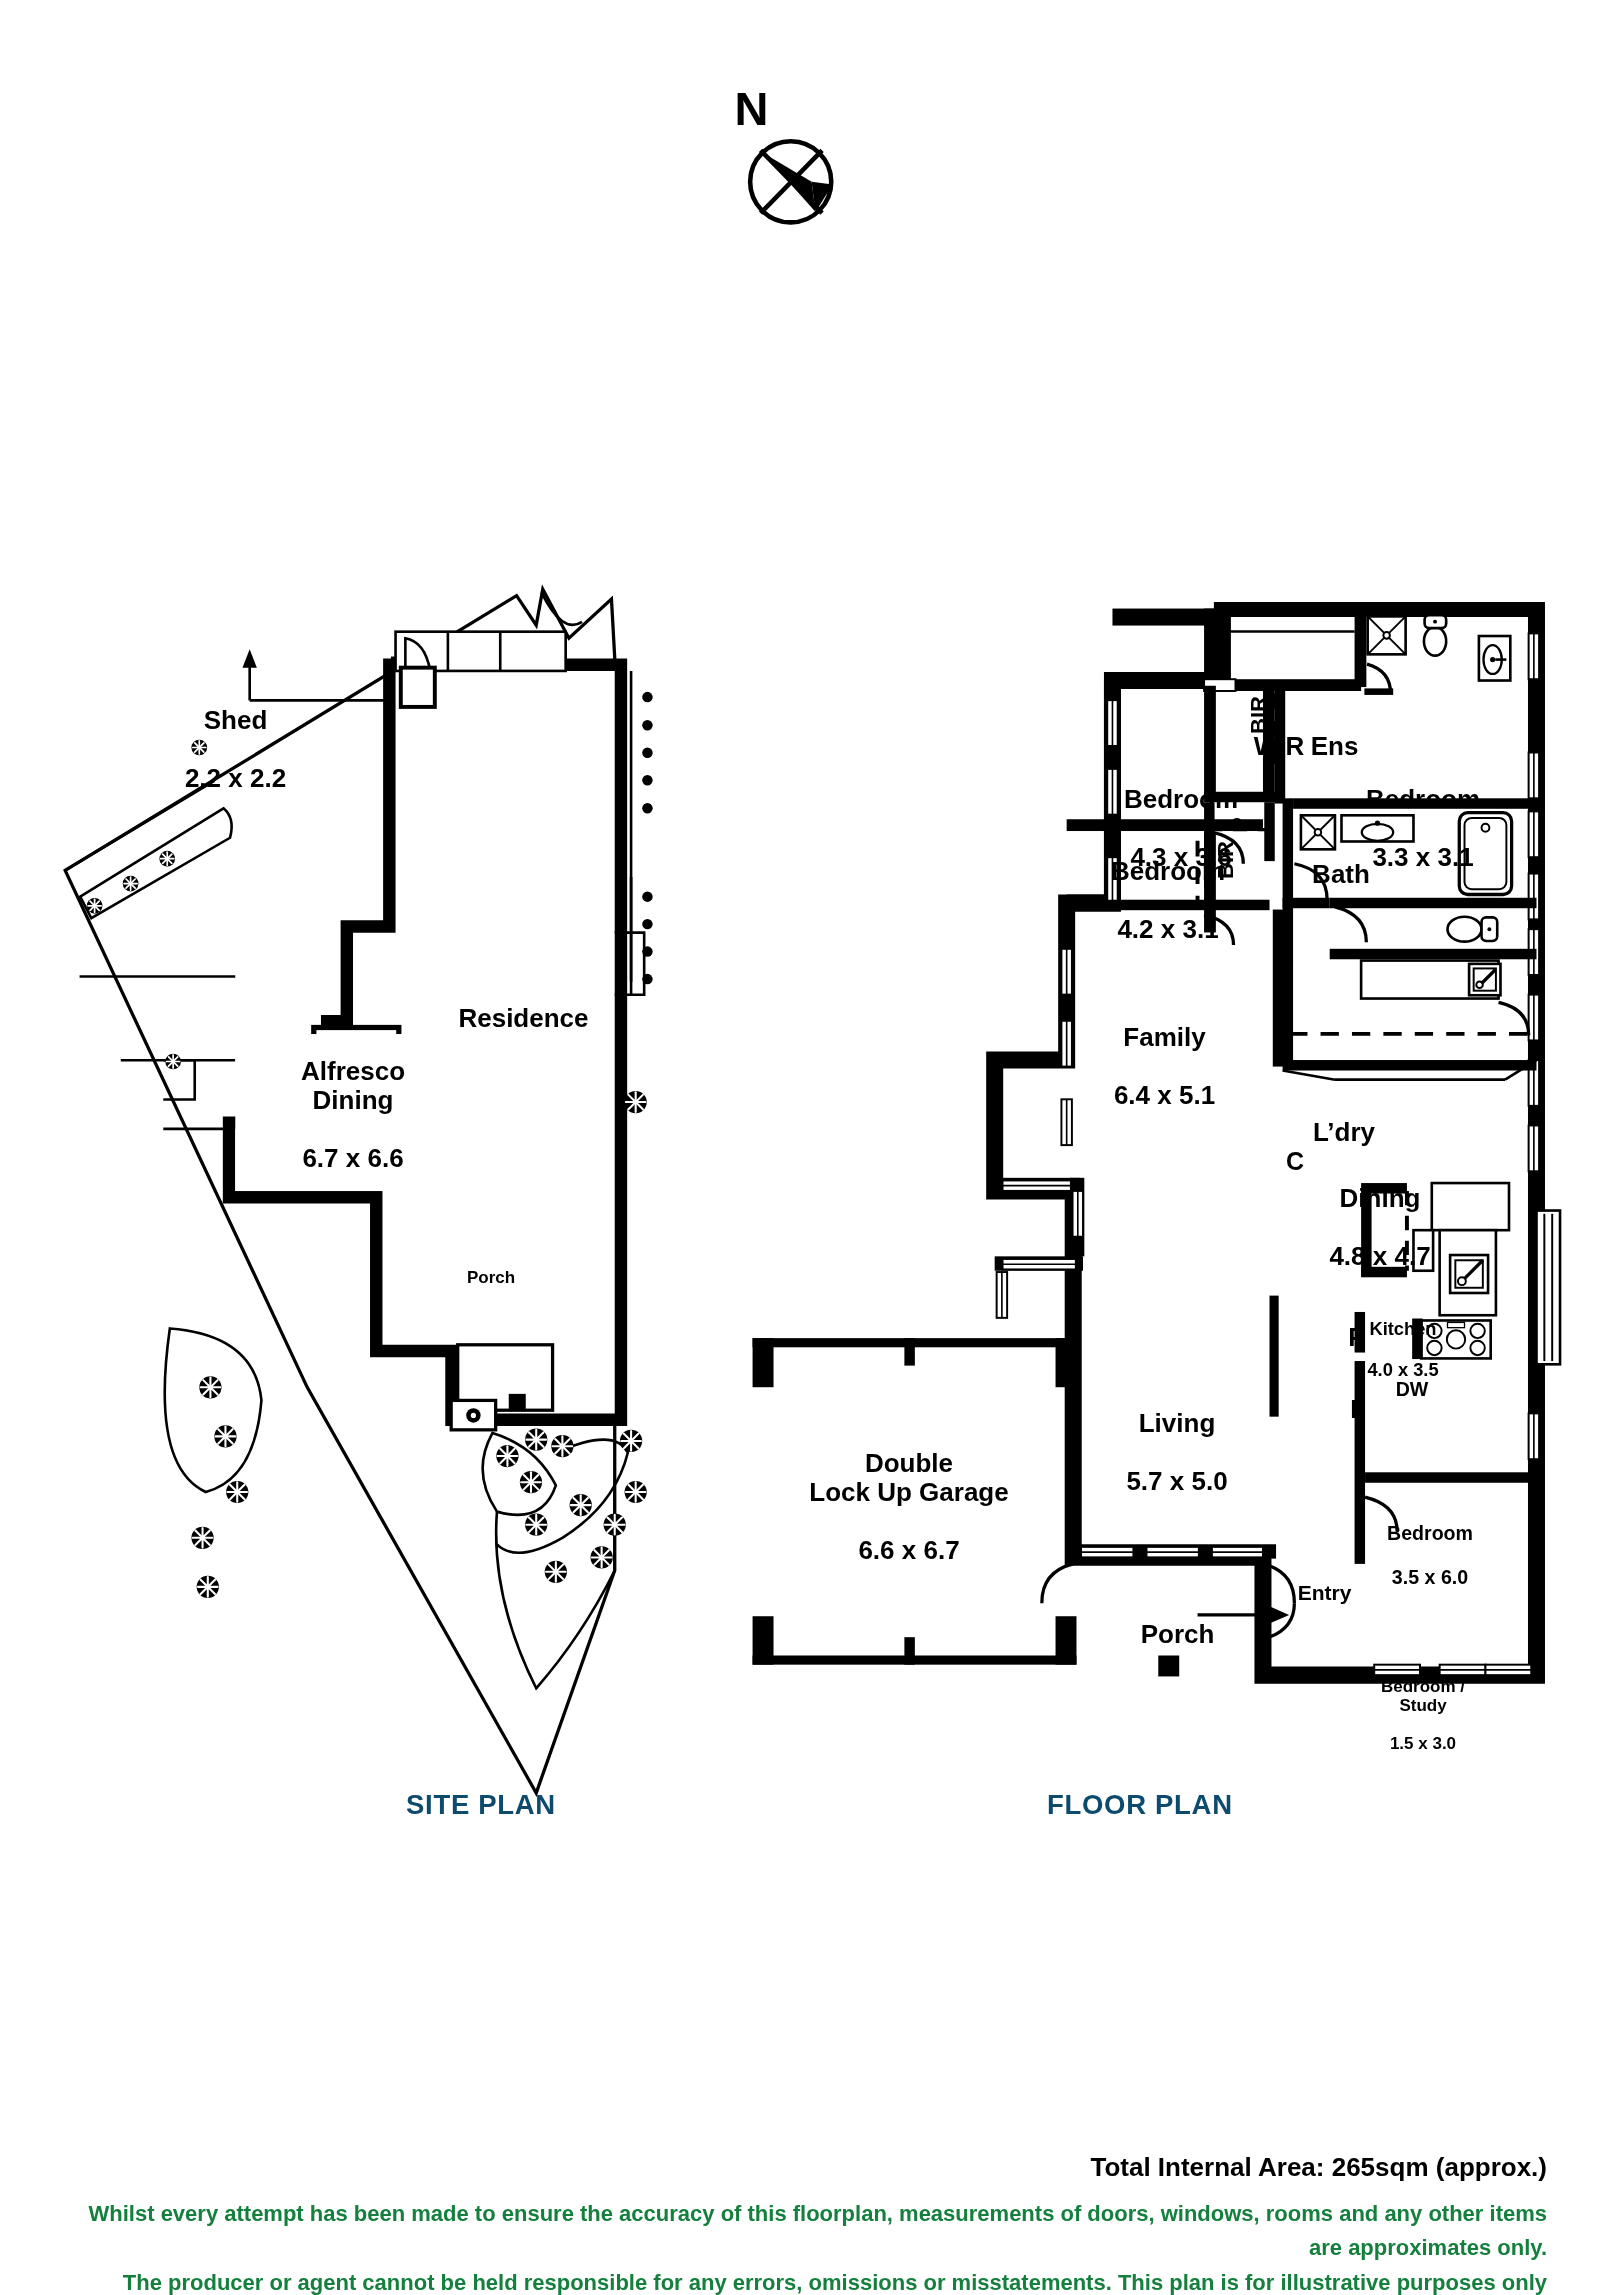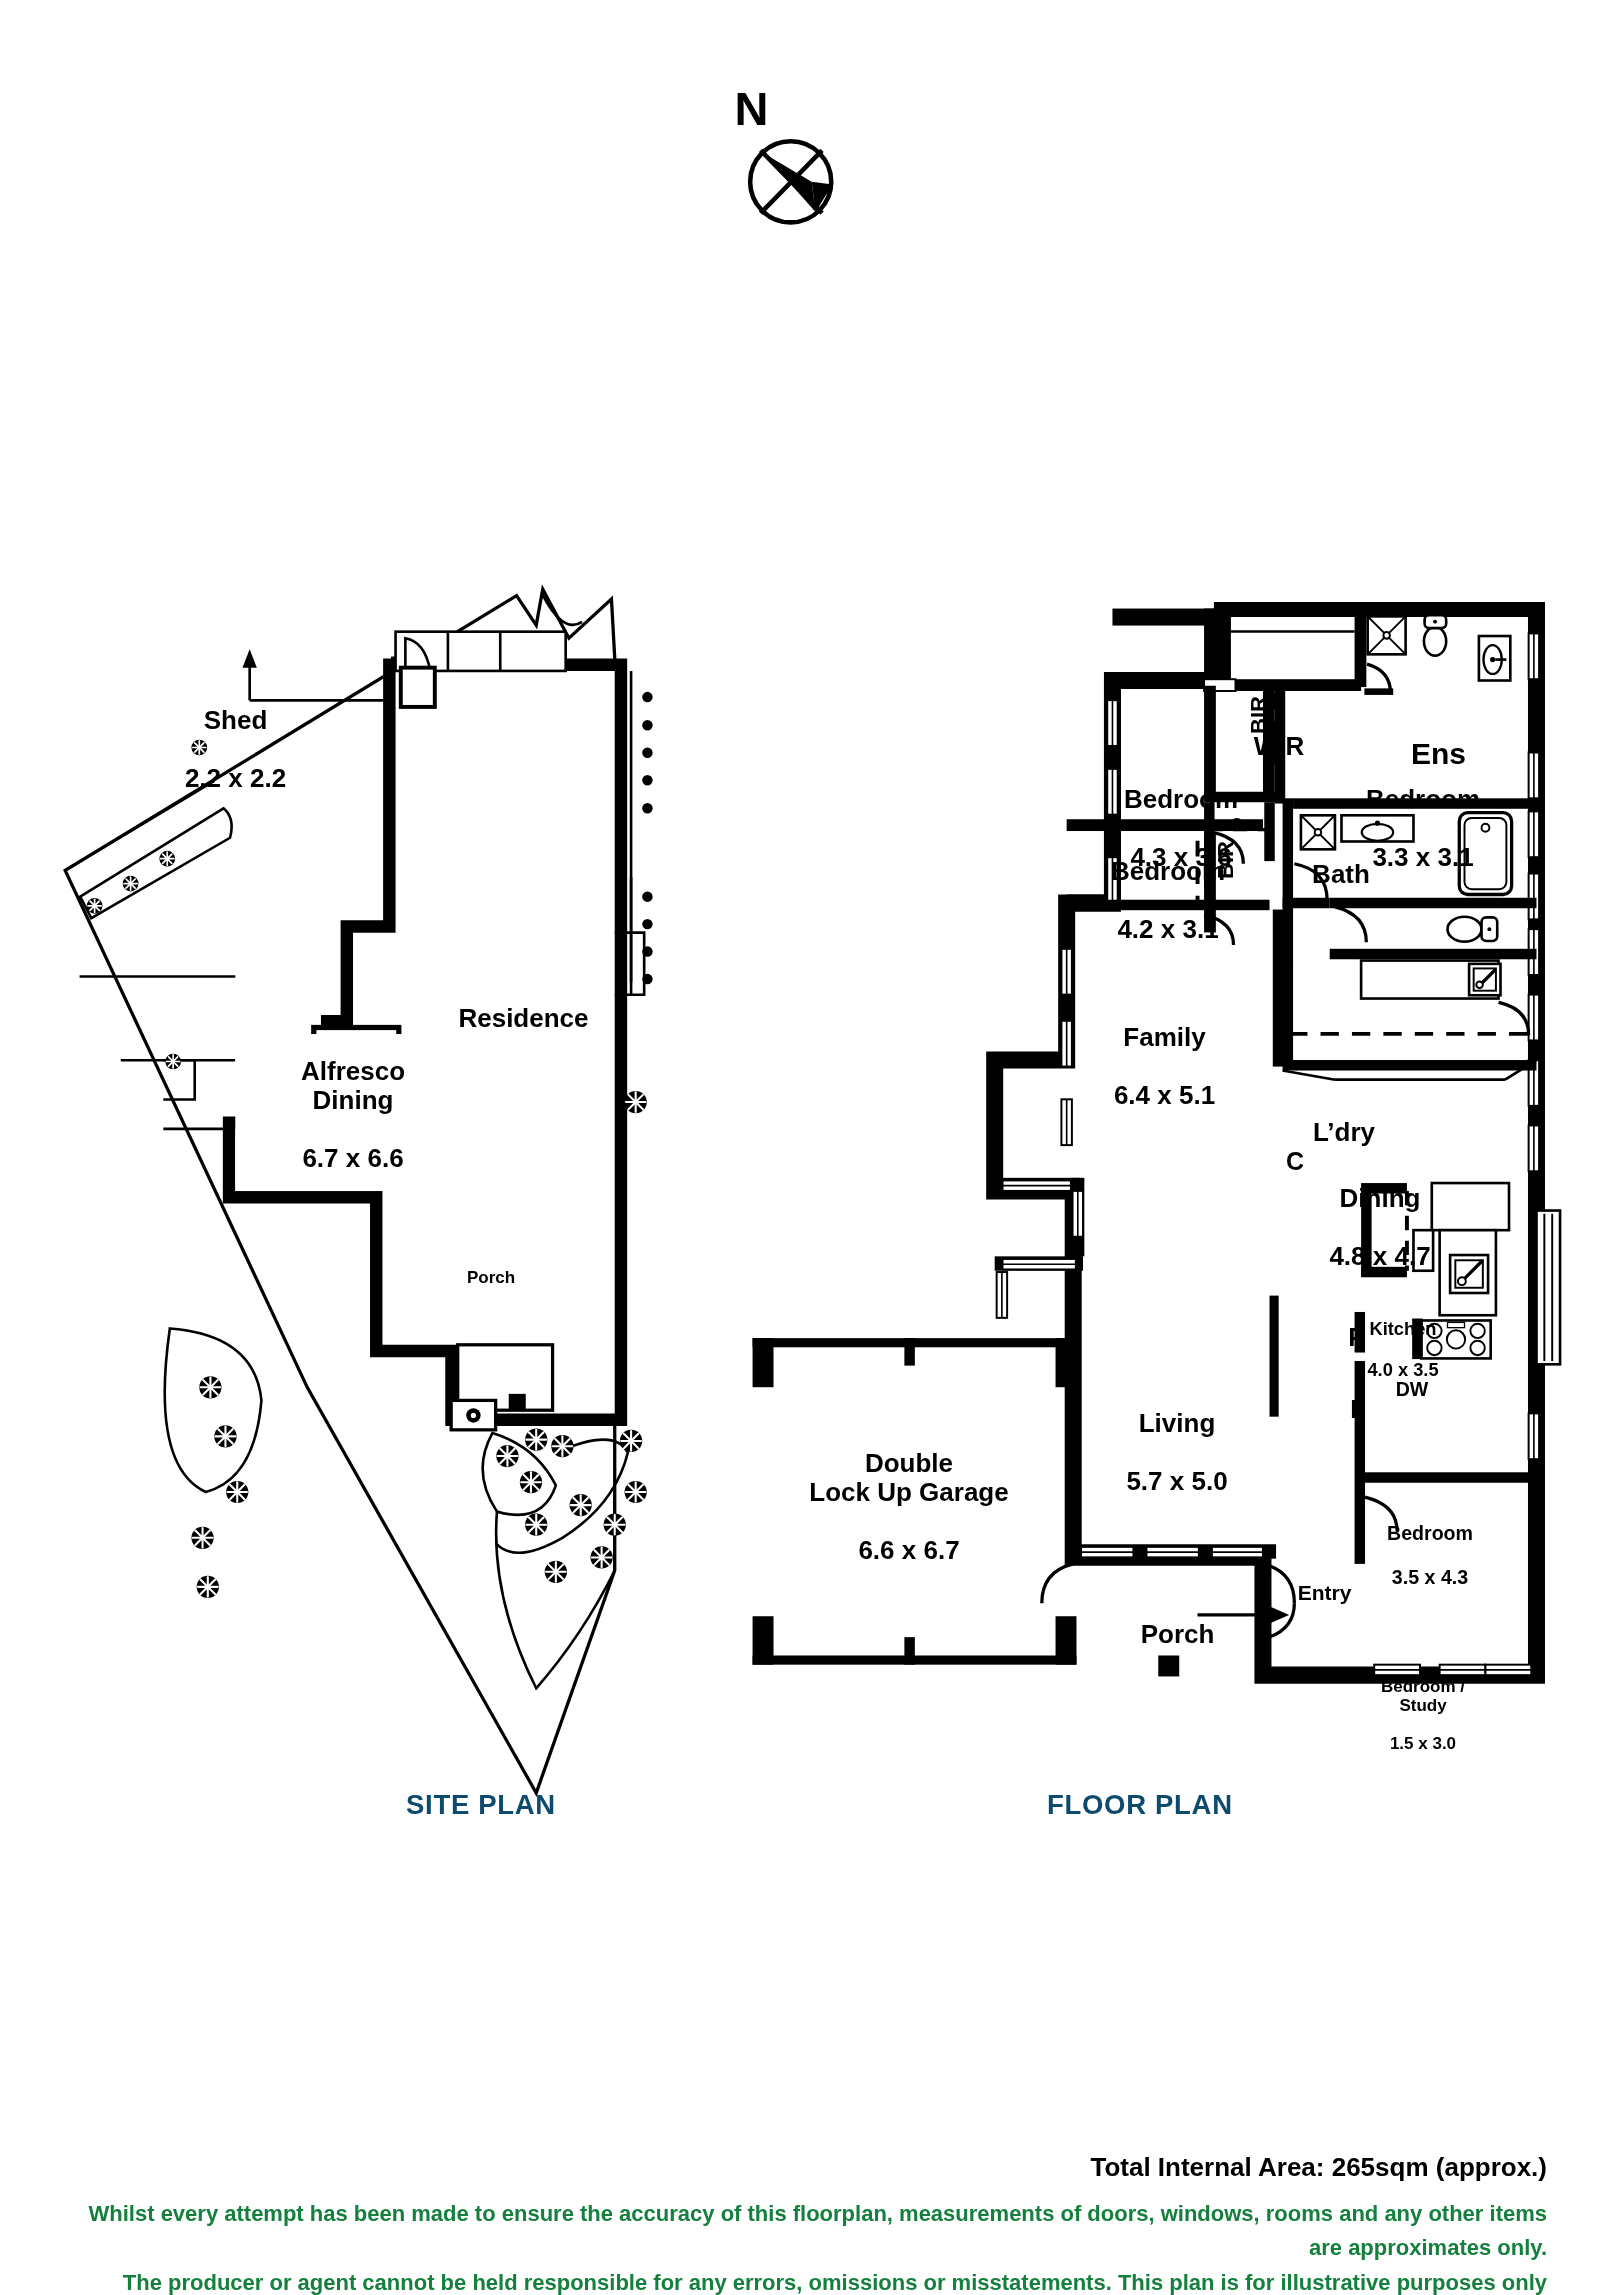--- a/index.html
+++ b/index.html
@@ -518,21 +518,21 @@
     <rect x="473" y="1125" width="32" height="75" fill="#000"></rect>
     <rect x="473" y="1550" width="32" height="74" fill="#000"></rect>
     <rect x="242" y="1125" width="16" height="42" fill="#000"></rect>
     <rect x="242" y="1582" width="16" height="42" fill="#000"></rect>
   </svg>
 
   <div class="rlabel" style="left:1230px; top:703px; width:98px; font-size:26px;">
     <span class="nm">WIR</span>
   </div>
 
-  <div class="rlabel" style="left:1396px; top:703px; width:85px; font-size:30px;">
+  <div class="rlabel" style="left:1292px; top:703px; width:85px; font-size:26px;">
     <span class="nm">Ens</span>
   </div>
 
   <div class="rlabel" style="left:1086px; top:756px; width:190px; font-size:26px;">
     <span class="nm">Bedroom</span>
     <span class="dim">4.3 x 3.6</span>
   </div>
 
   <div class="rlabel" style="left:1328px; top:756px; width:190px; font-size:26px;">
     <span class="nm">Bedroom</span>
@@ -567,21 +567,21 @@
     <span class="dim">4.0 x 3.5</span>
   </div>
 
   <div class="rlabel" style="left:1079px; top:1380px; width:196px; font-size:26px;">
     <span class="nm">Living</span>
     <span class="dim">5.7 x 5.0</span>
   </div>
 
   <div class="rlabel" style="left:1348px; top:1501px; width:164px; font-size:19.6px;">
     <span class="nm">Bedroom</span>
-    <span class="dim">3.5 x 4.3</span>
+    <span class="dim">3.5 x 6.0</span>
   </div>
 
   <div class="rlabel" style="left:1348px; top:1658px; width:150px; font-size:17px;">
     <span class="nm">Bedroom /
 Study</span>
     <span class="dim">1.5 x 3.0</span>
   </div>
 
   <div class="rlabel" style="left:778px; top:1420px; width:262px; font-size:26px;">
     <span class="nm">Double

